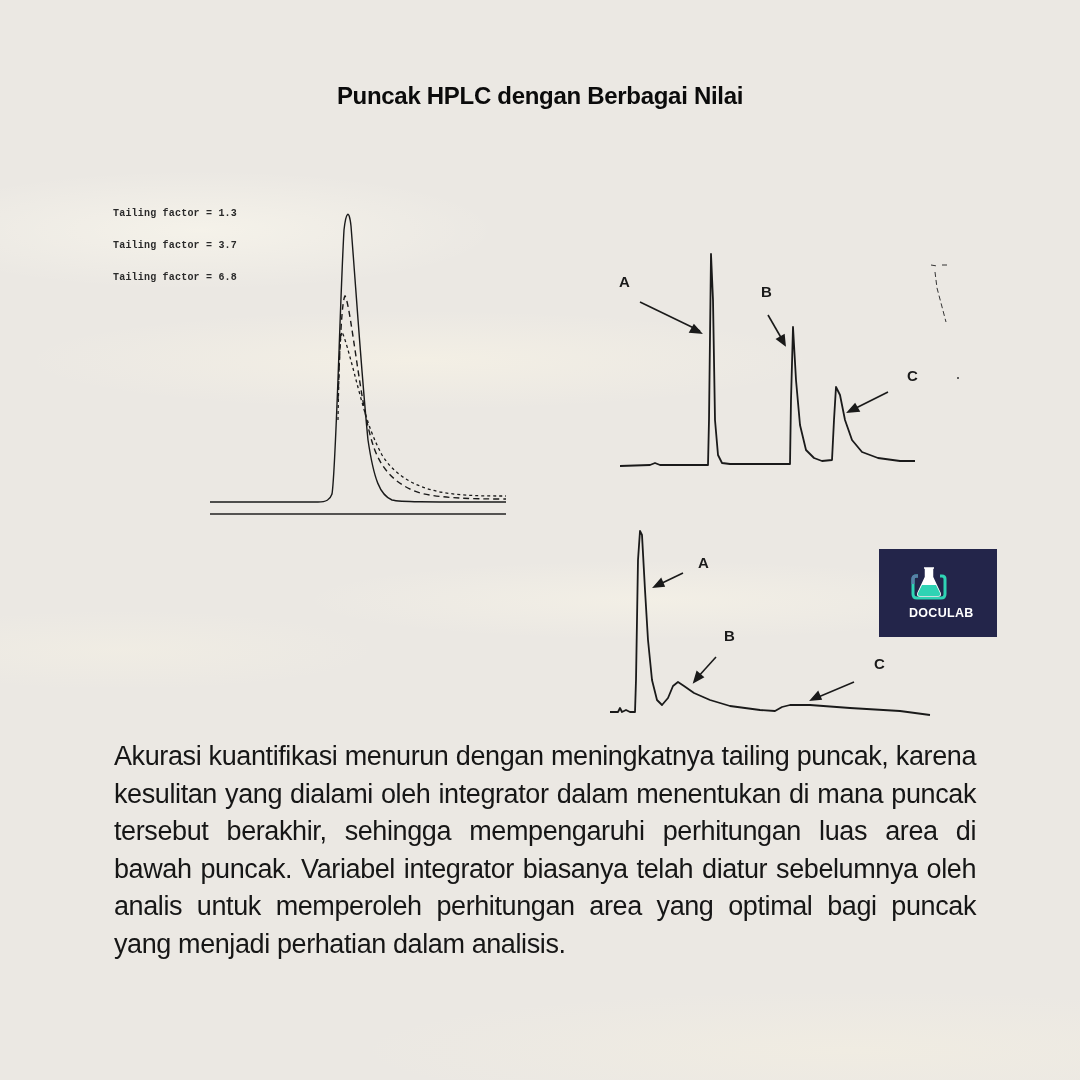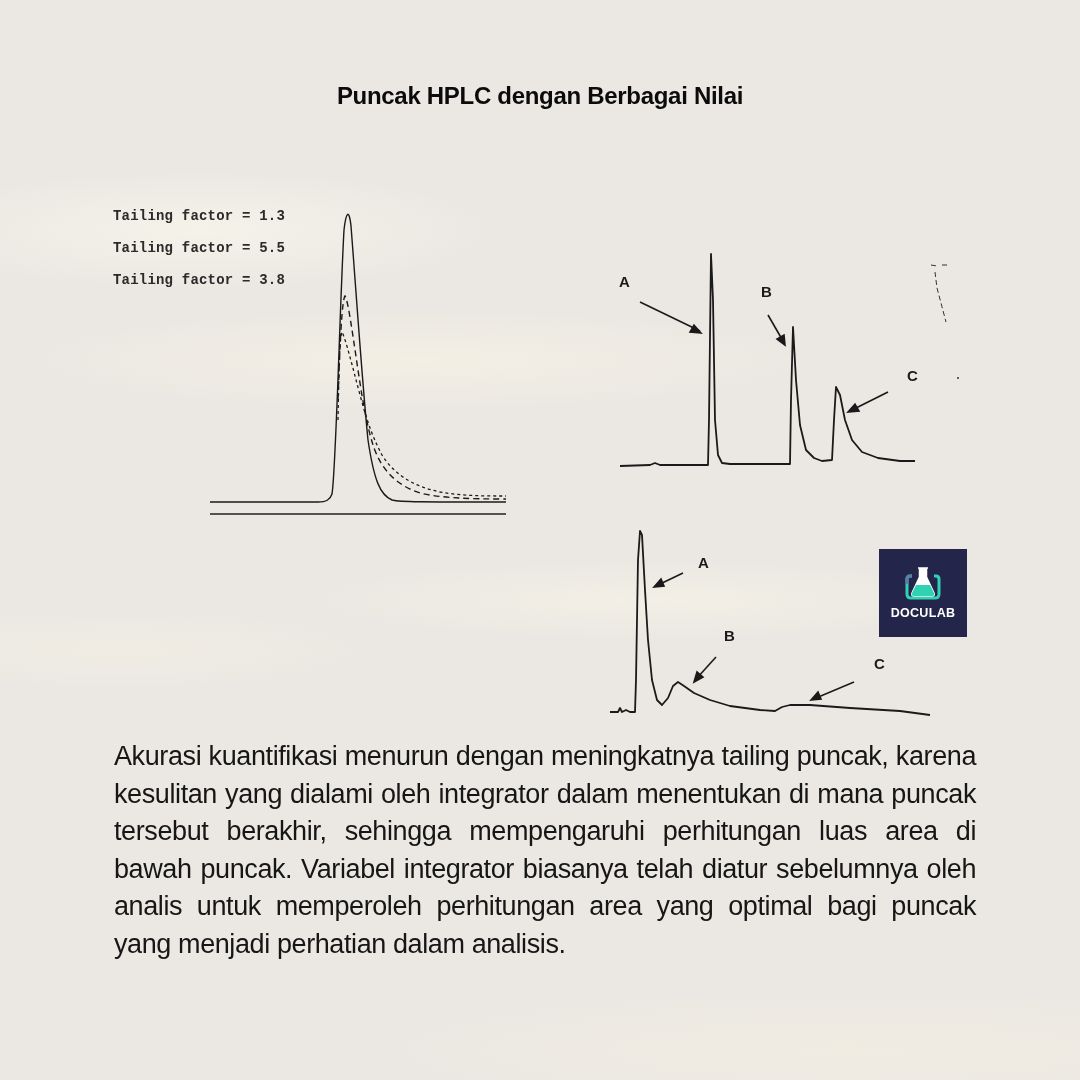--- a/index.html
+++ b/index.html
@@ -18,53 +18,54 @@
   .title {
     position:absolute; left:0; top:72px; width:1080px;
     text-align:center; font-family:"Liberation Sans", sans-serif;
     font-weight:bold; font-size:24px; line-height:47px; color:#0b0b0b;
     letter-spacing:-0.3px;
   }
   .title span { display:block; }
   .fig { position:absolute; }
   .tf-label {
     position:absolute; left:113px;
-    font-family:"Liberation Mono", monospace; font-size:14px; font-weight:bold;
+    font-family:"Liberation Mono", monospace; font-size:10px; font-weight:bold;
     color:#2a2a2a; letter-spacing:0.2px; white-space:pre;
   }
   .peak-label {
     position:absolute; font-family:"Liberation Sans", sans-serif;
     font-size:15px; font-weight:bold; color:#1a1a1a;
   }
   .logo {
     position:absolute; left:879px; top:549px; width:88px; height:88px;
-    background:#23254a; display:flex; flex-direction:column; align-items:center;
+    background:#23254a; display:flex; flex-direction:column; 
     justify-content:center;
+    padding-left:30px;
   }
   .logo-text {
     color:#fff; font-family:"Liberation Sans", sans-serif; font-weight:bold;
     font-size:12.5px; letter-spacing:0.3px; margin-top:4px;
   }
   .body-text {
     position:absolute; left:114px; top:738px; width:862px;
     font-family:"Liberation Sans", sans-serif; font-size:27px; line-height:37.5px;
     color:#161616; text-align:justify; letter-spacing:-0.4px;
   }
 </style>
 </head>
 <body>
 
 <div class="title">
   <span>Puncak HPLC dengan Berbagai Nilai</span>
 </div>
 
 <div>
   <div class="tf-label" style="top:208px">Tailing factor = 1.3</div>
-  <div class="tf-label" style="top:240px">Tailing factor = 5.5</div>
-  <div class="tf-label" style="top:272px">Tailing factor = 3.8</div>
+  <div class="tf-label" style="top:240px">Tailing factor = 3.7</div>
+  <div class="tf-label" style="top:272px">Tailing factor = 6.8</div>
 
   <svg class="fig" style="left:0;top:0" width="1080" height="1080">
 
     <line x1="210" y1="514" x2="506" y2="514" stroke="#222" stroke-width="1.6"></line>
 
     <path d="M210,502 L318,502 C326,502 330,500 332,494 C336,470 340,300 344,230 C346,212 349,208 351,226 C356,290 362,380 368,440 C374,480 380,495 392,500 C400,502 420,502 506,502" fill="none" stroke="#1a1a1a" stroke-width="1.4"></path>
 
     <path d="M338,400 C340,340 342,300 345,296 C348,300 352,330 358,370 C364,410 368,430 374,448 C382,470 396,485 420,493 C440,498 470,499 506,499" fill="none" stroke="#1a1a1a" stroke-width="1.4" stroke-dasharray="6,4"></path>
 
     <path d="M338,420 C339,360 340,335 342,332 C346,340 352,365 360,395 C368,425 374,440 382,455 C394,474 412,486 440,492 C462,496 484,496 506,496" fill="none" stroke="#1a1a1a" stroke-width="1.3" stroke-dasharray="3,3"></path>

